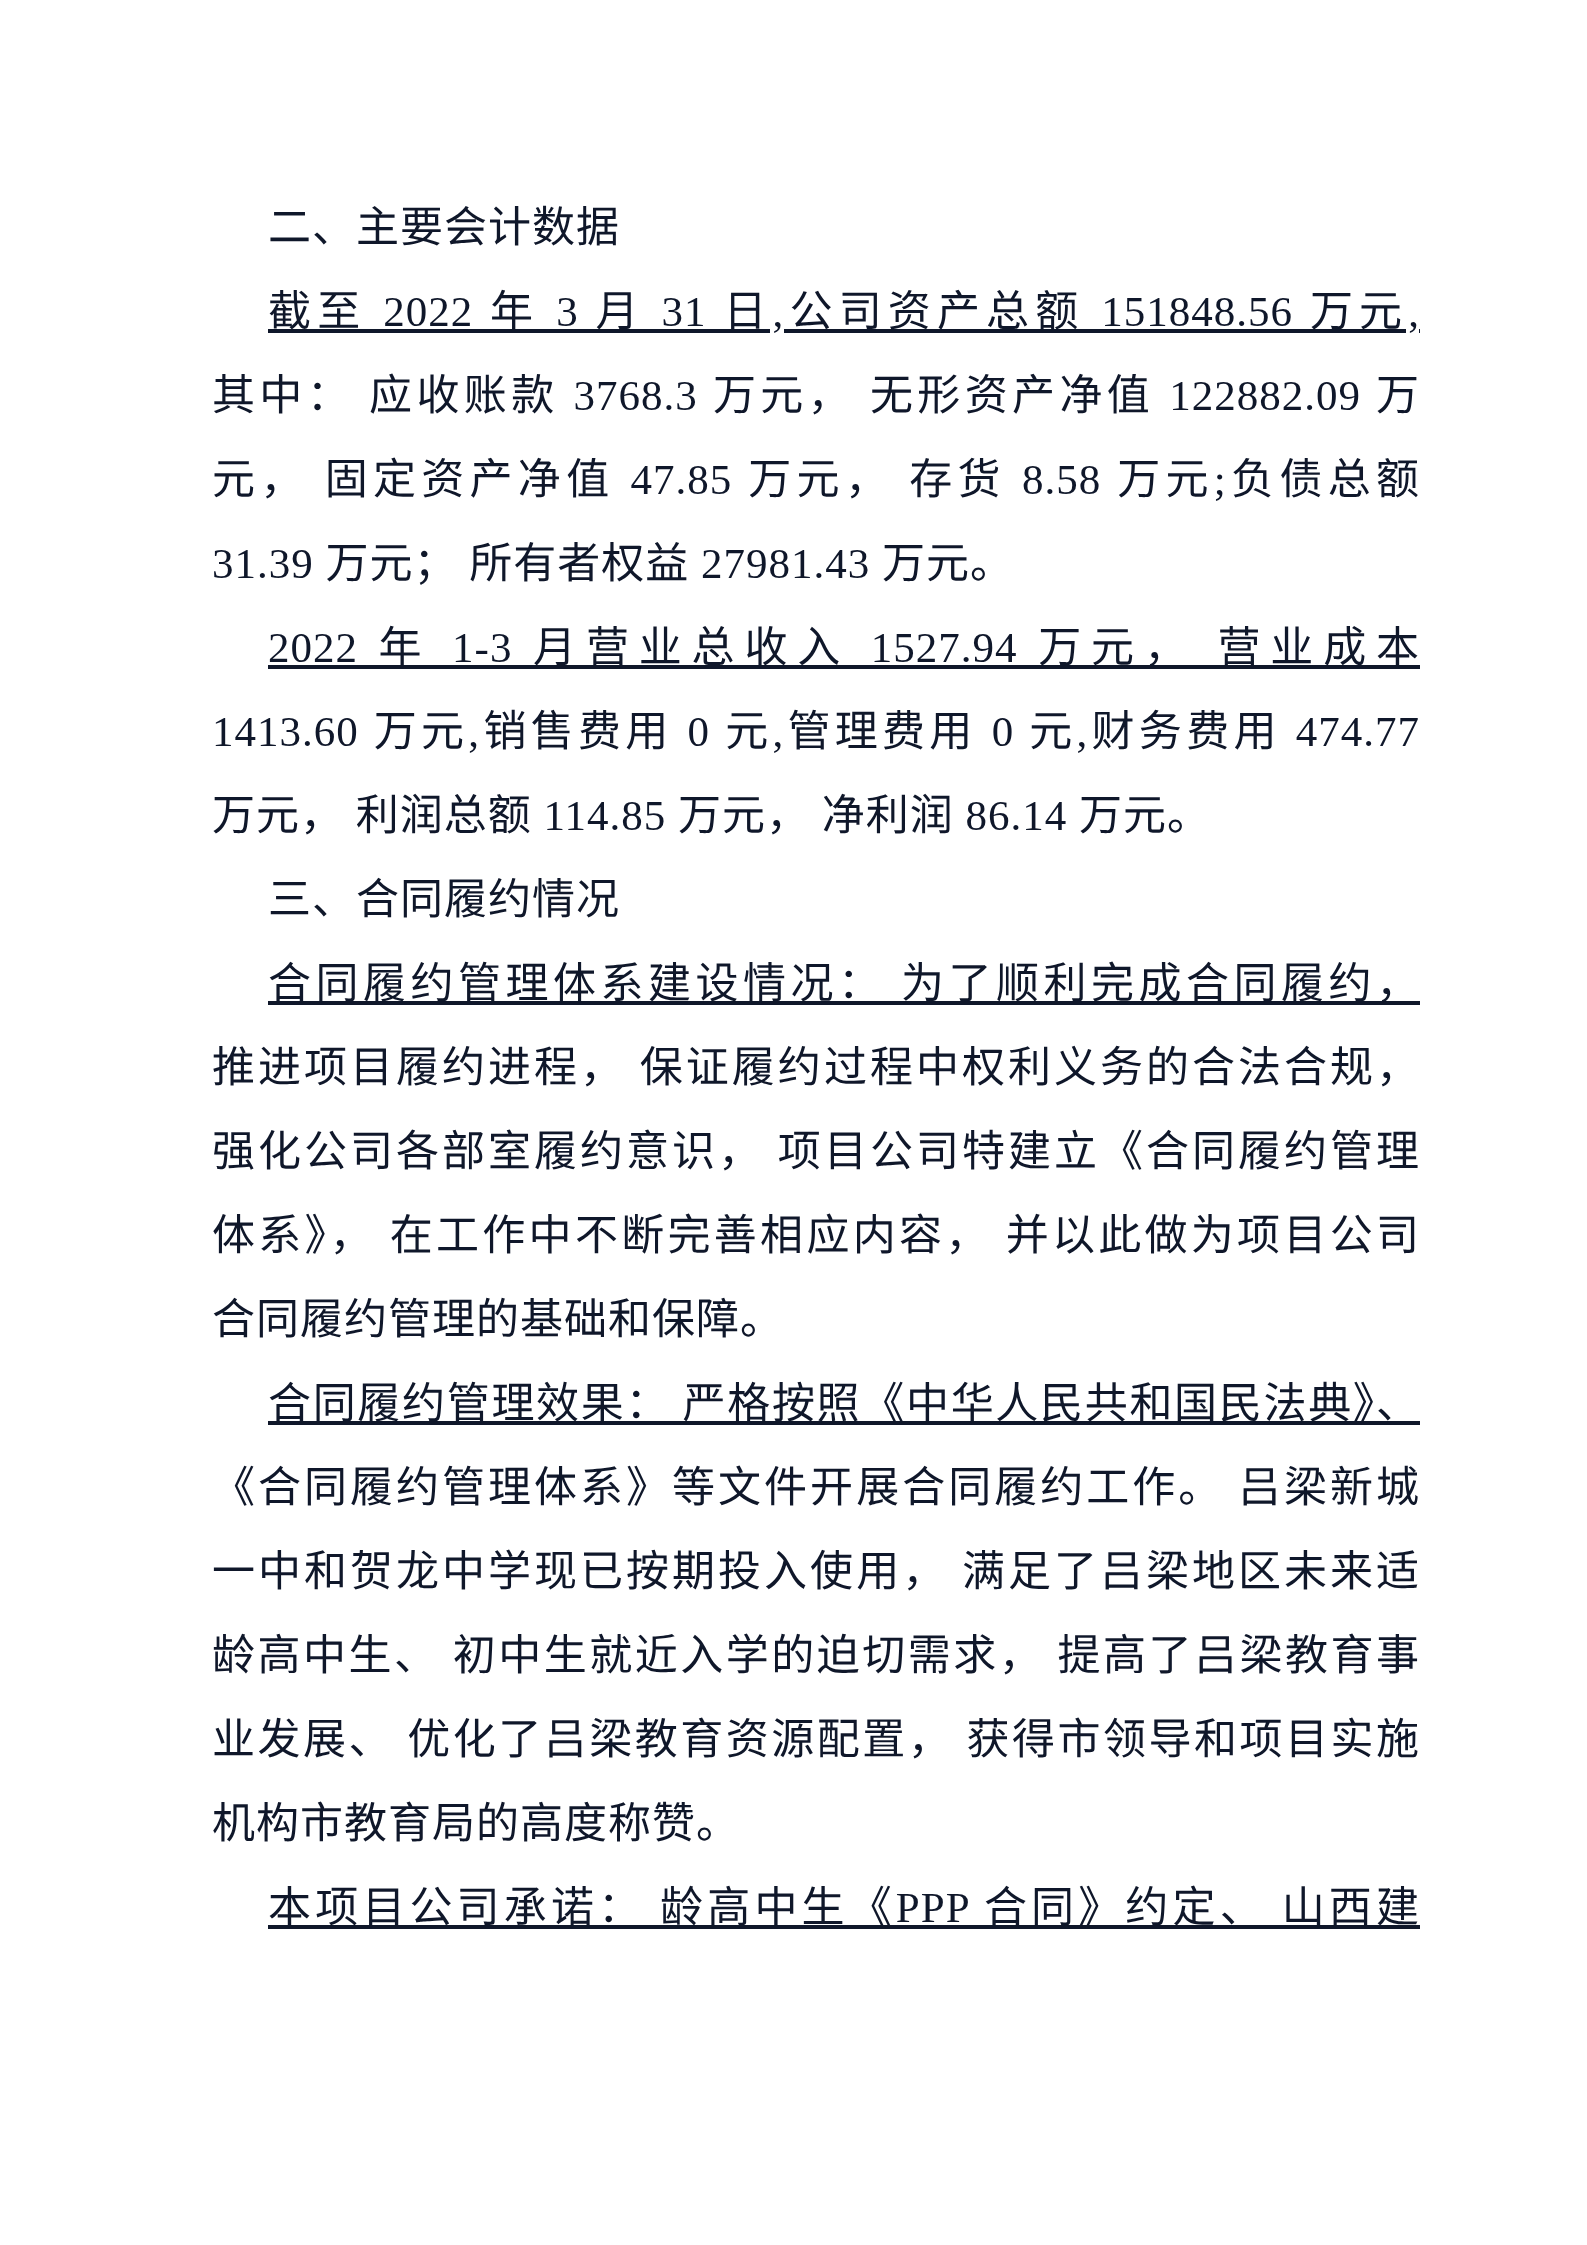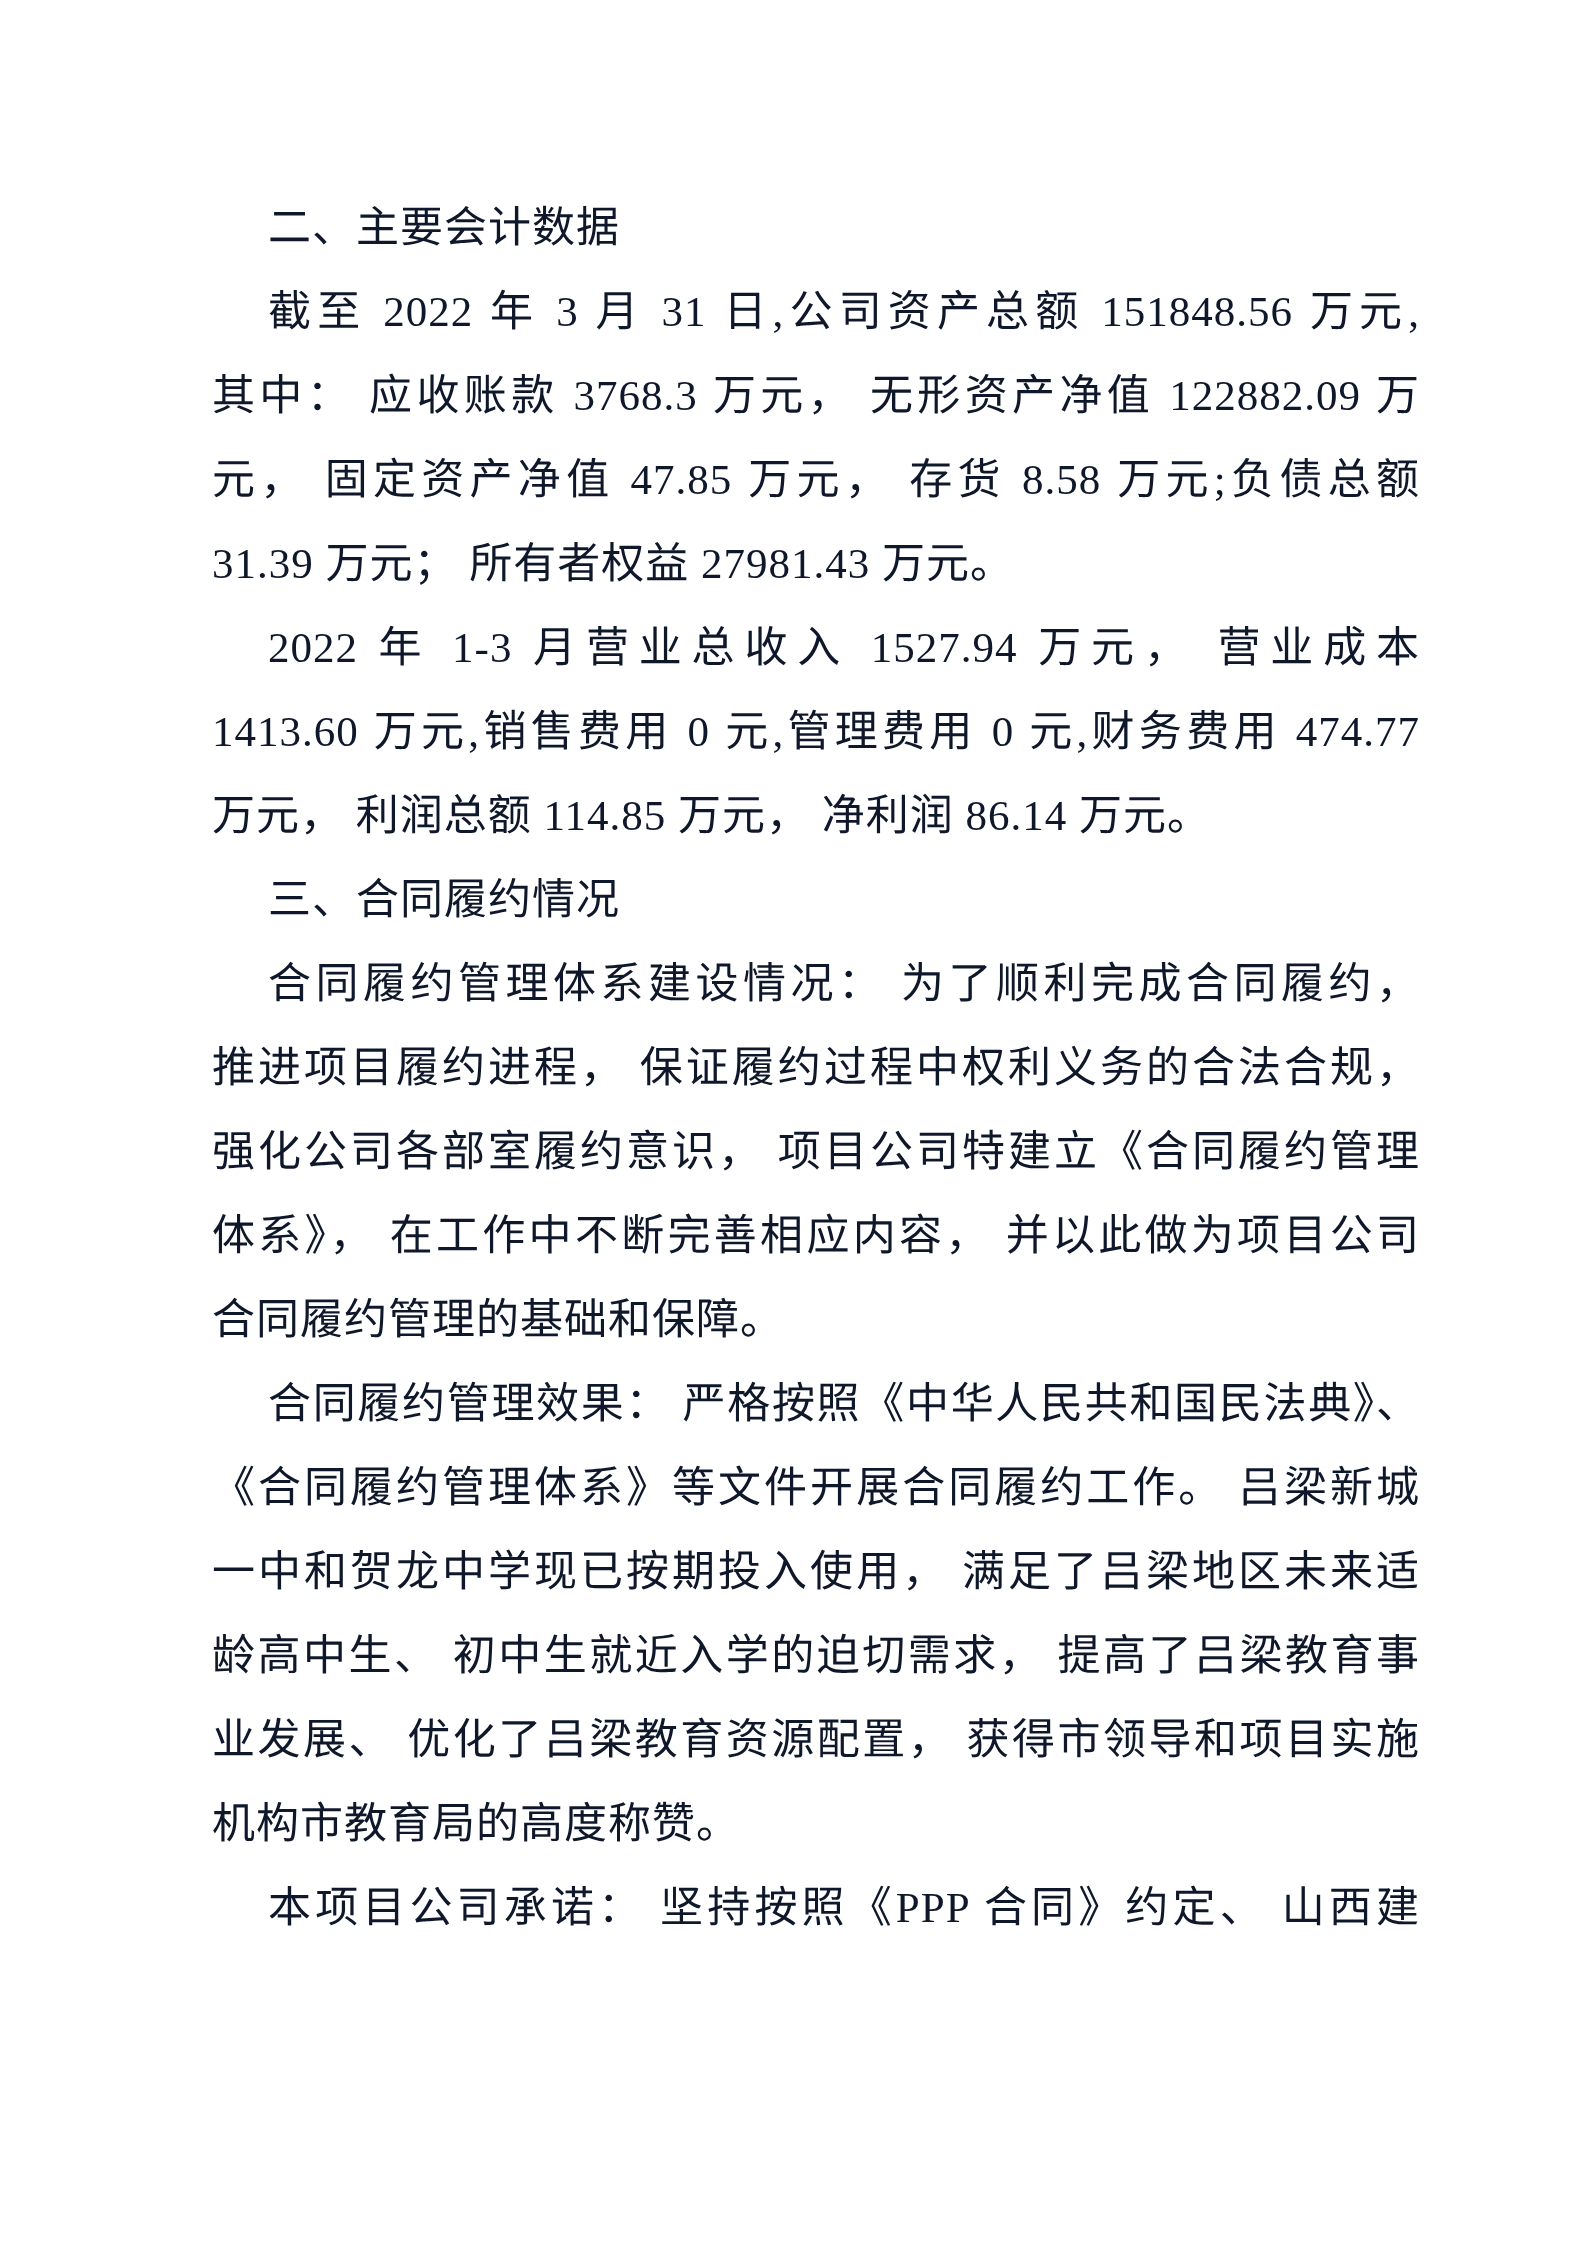--- a/index.html
+++ b/index.html
@@ -34,20 +34,21 @@
     white-space: normal;
     overflow: hidden;
   }
   .line.last {
     text-align: right;
     text-align-last: left;
     -moz-text-align-last: left;
   }
   .line.indent {
     text-indent: 56px;
+    text-decoration: underline;
   }
   .line.heading {
     text-align: left;
     text-align-last: left;
     -moz-text-align-last: left;
     text-indent: 56px;
   }
   section { margin: 0; padding: 0; }
 </style>
 </head>
@@ -88,17 +89,17 @@
     <section>
       <div class="line indent">合同履约管理效果： 严格按照《中华人民共和国民法典》、</div>
       <div class="line">《合同履约管理体系》等文件开展合同履约工作。 吕梁新城</div>
       <div class="line">一中和贺龙中学现已按期投入使用， 满足了吕梁地区未来适</div>
       <div class="line">龄高中生、 初中生就近入学的迫切需求， 提高了吕梁教育事</div>
       <div class="line">业发展、 优化了吕梁教育资源配置， 获得市领导和项目实施</div>
       <div class="line last">机构市教育局的高度称赞。</div>
     </section>
 
     <section>
-      <div class="line indent">本项目公司承诺： 坚持按照《PPP 合同》约定、 山西建</div>
+      <div class="line indent">本项目公司承诺： 龄高中生《PPP 合同》约定、 山西建</div>
     </section>
 
   </div>
 </div>
 
 </body></html>

